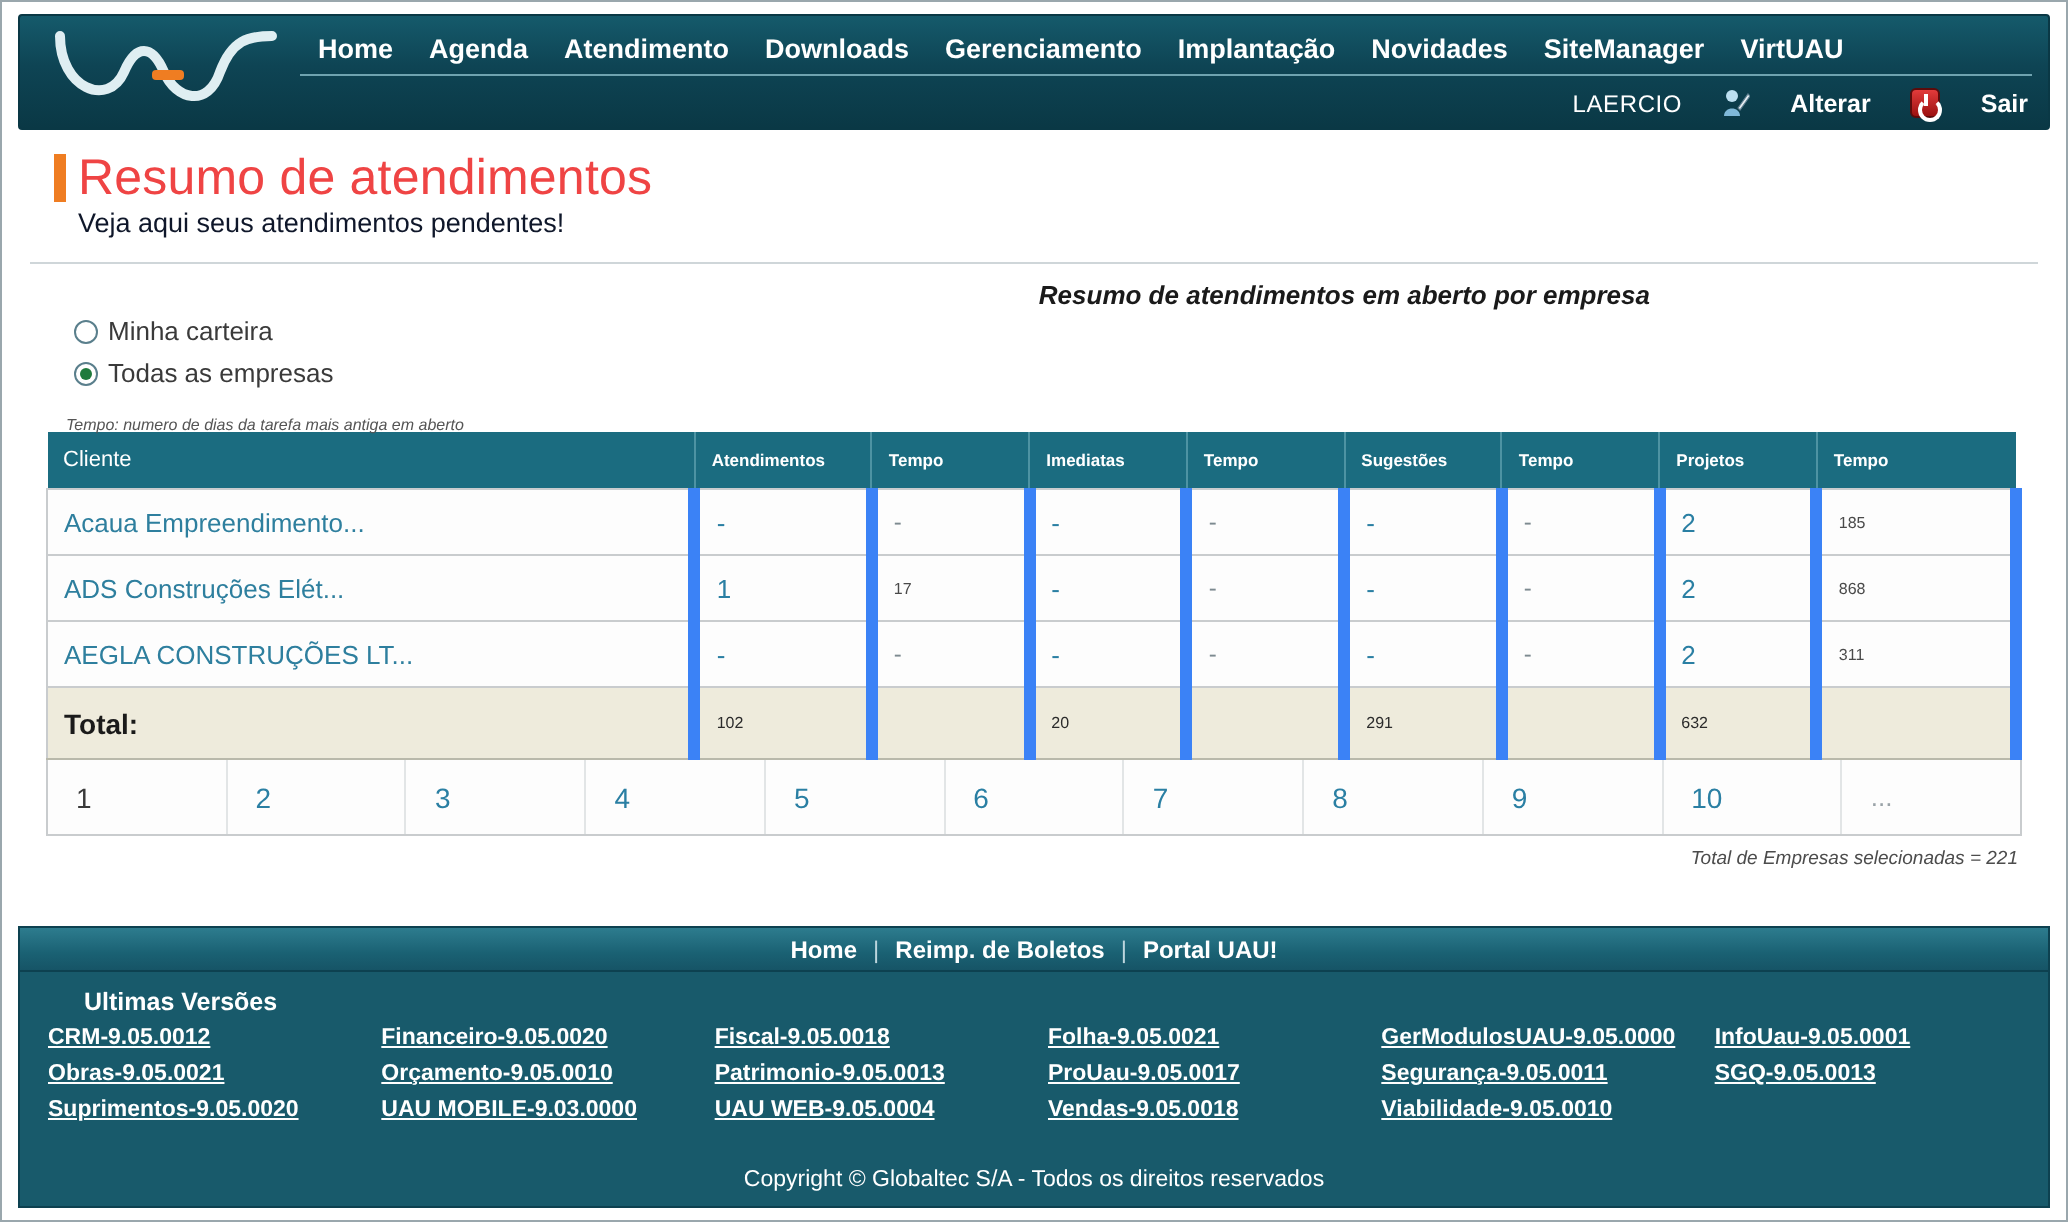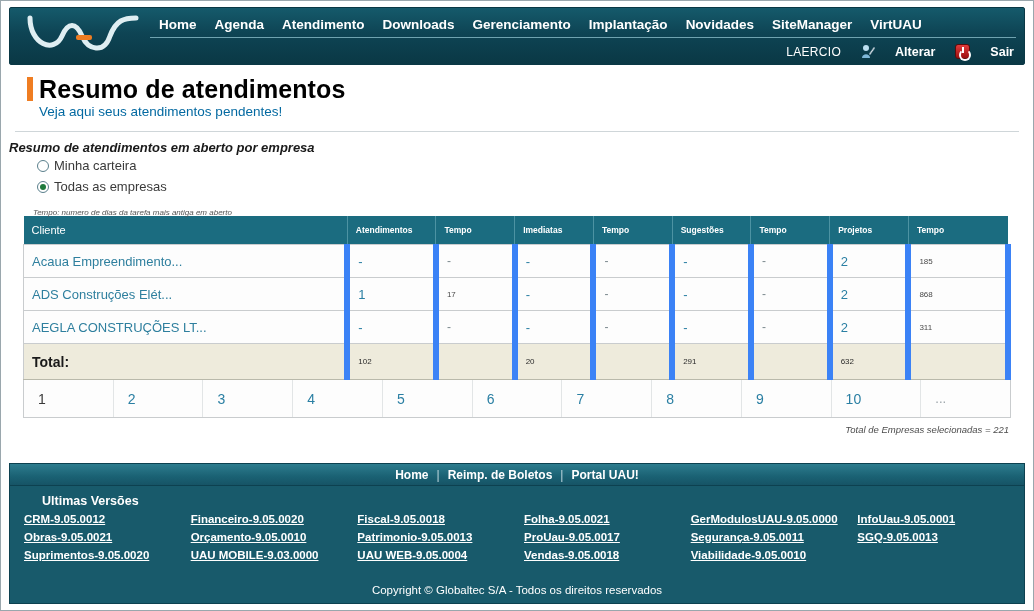--- a/index.html
+++ b/index.html
@@ -70,35 +70,35 @@
   }
 
   
   .titlewrap { padding:10px 0 4px 14px; position:relative; }
   .title-bar-accent {
     position:absolute; left:18px; top:12px;
     width:6px; height:24px; background:#ef7d22;
   }
   h1.page-title {
     margin:0 0 0 16px;
-    font-size:25px; font-weight:bold;
-    color:#000000; line-height:28px;
+    font-size:25px; font-weight:normal;
+    color:#ef4444; line-height:28px;
     letter-spacing:.1px;
   }
   .page-sub {
     margin:0 0 0 16px;
-    font-size:13.5px; color:#0369a1; line-height:18px;
+    font-size:13.5px; color:#0f172a; line-height:18px;
   }
   .rule { height:1px; background:#cfd6d9; margin:6px 6px 0 6px; }
 
   
   .filter-area { position:relative; padding:8px 0 0 0; height:84px; }
   .section-caption {
     position:absolute; left:0; right:0; top:8px;
-    text-align:left;
+    text-align:right;
     font-style:italic; font-weight:bold;
     font-size:13px; color:#1a1a1a;
     padding-right:200px;
   }
   .radios { position:absolute; left:28px; top:26px; }
   .radio-row { display:flex; align-items:center; gap:5px; margin-bottom:6px; }
   .radio-row label { font-size:13px; color:#3a3a3a; }
   .radio-dot {
     width:12px; height:12px; border-radius:50%;
     border:1px solid #5a7f8c; background:#fff;

